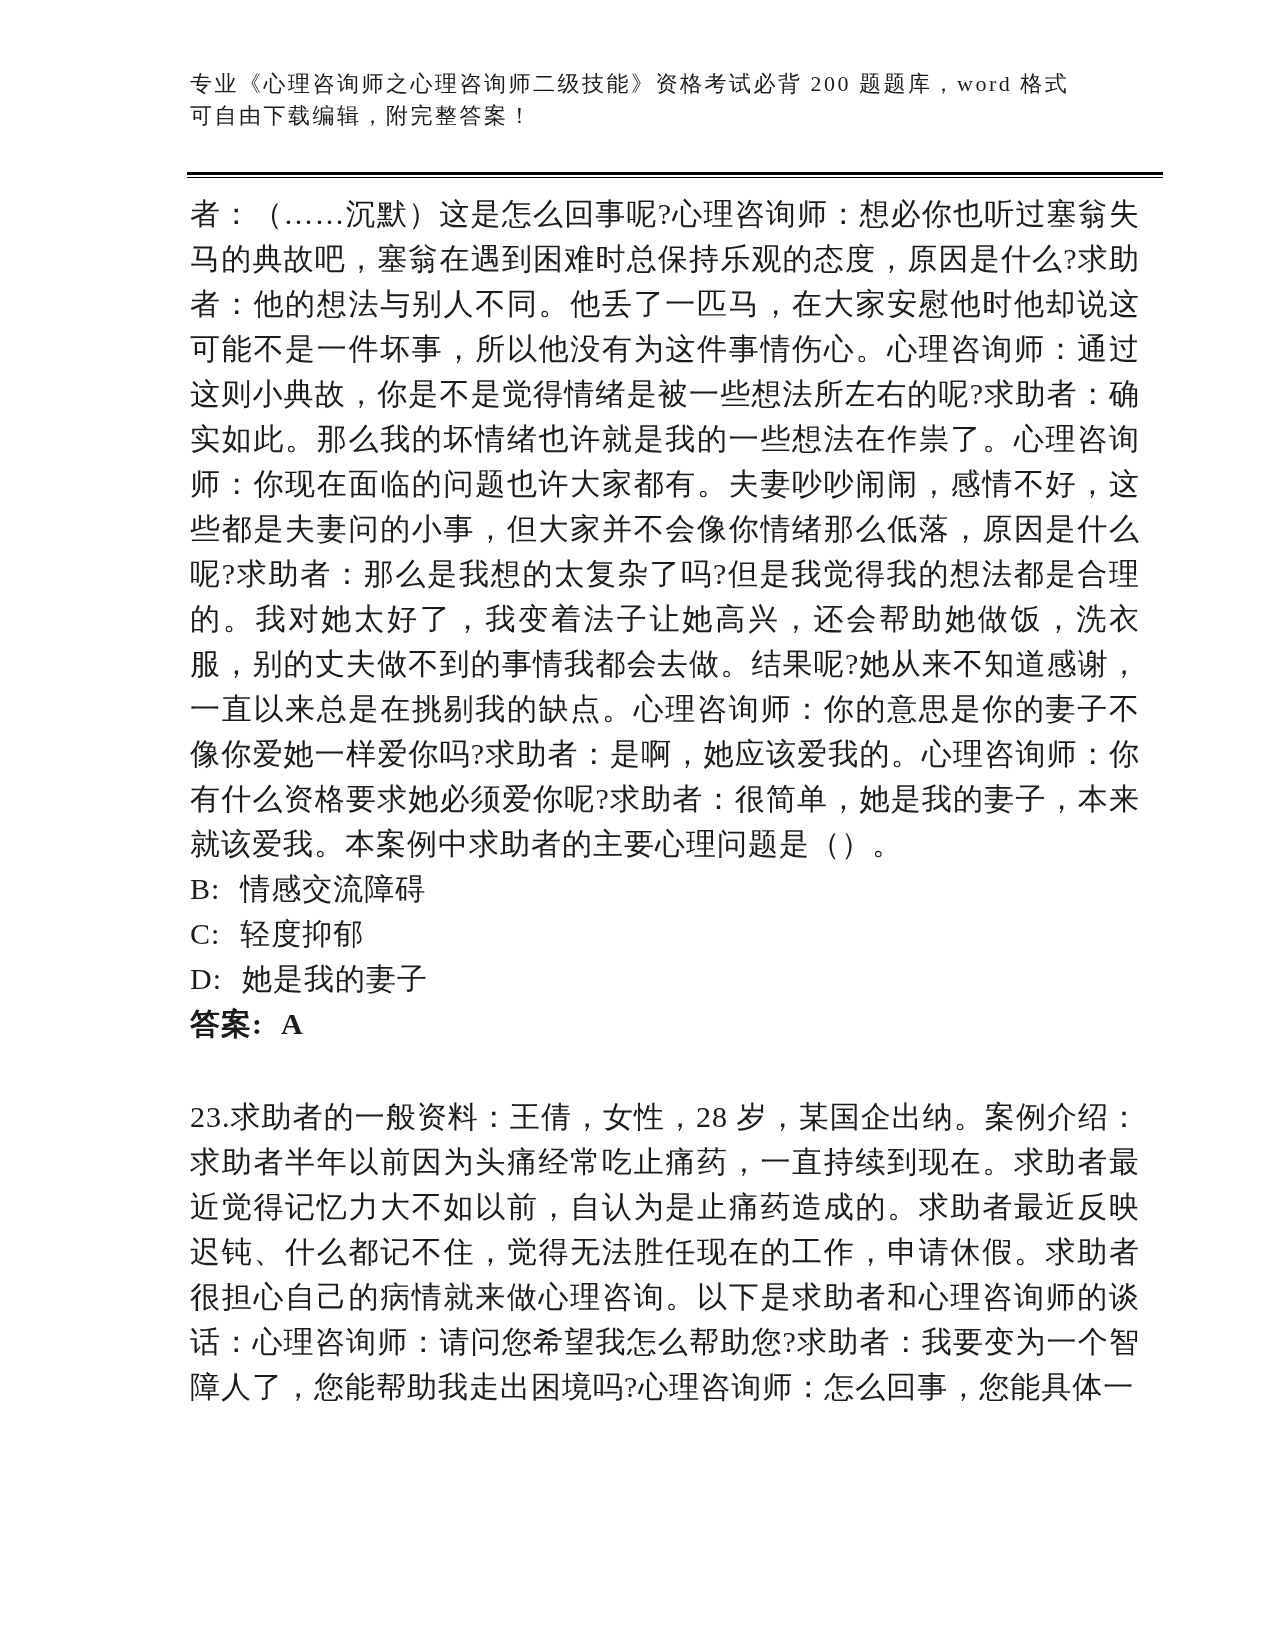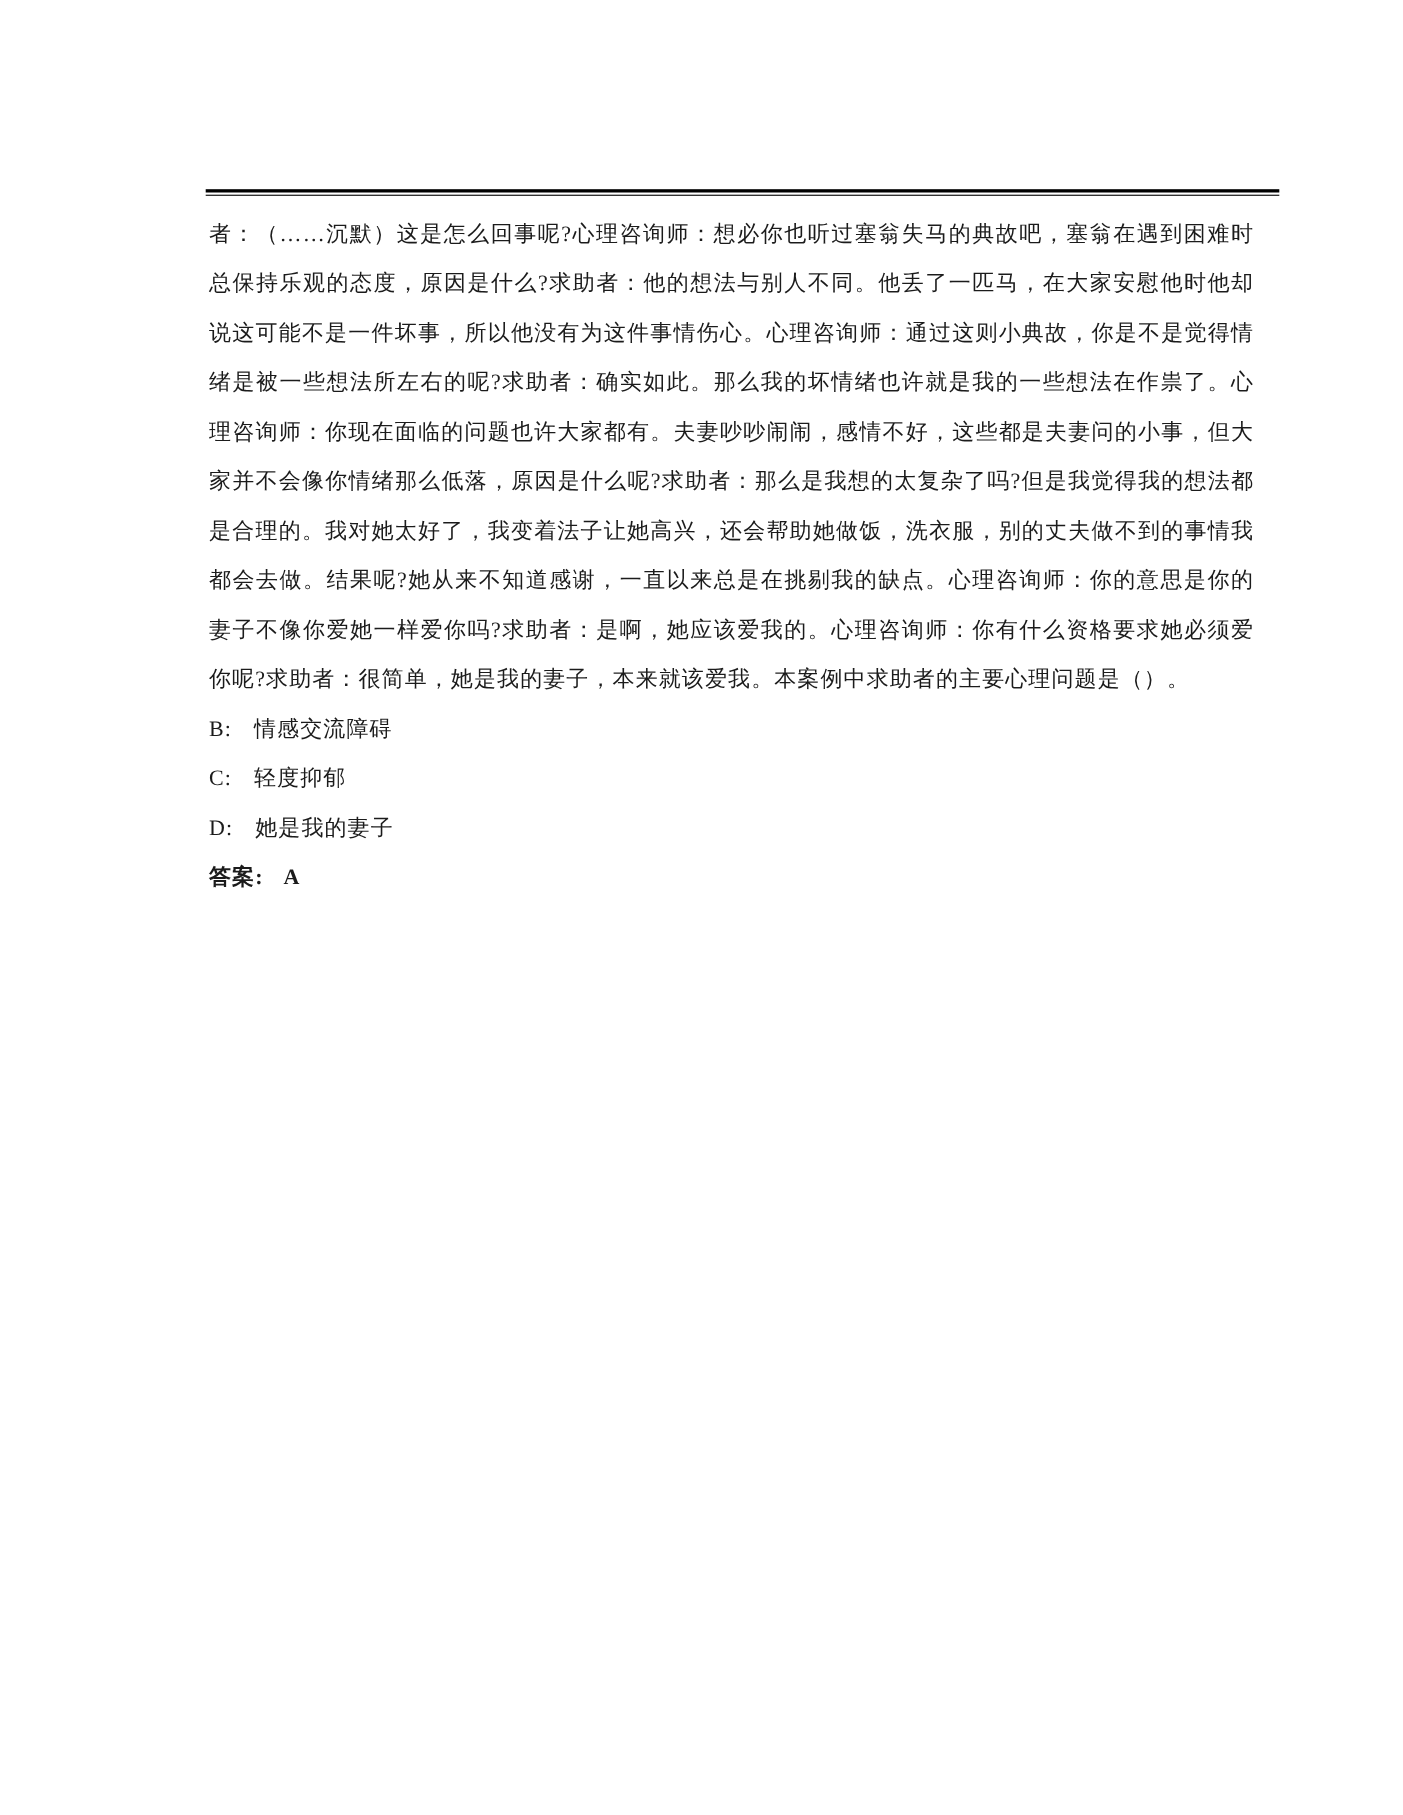--- a/index.html
+++ b/index.html
@@ -35,21 +35,21 @@
     width: 976px;
     height: 2px;
     border-top: 3px solid #000000;
     border-bottom: 1px solid #000000;
   }
   .content {
     position: absolute;
     left: 190px;
     top: 191px;
     width: 950px;
-    font-size: 20px;
+    font-size: 30px;
     line-height: 45px;
     letter-spacing: 1px;
   }
   .content p {
     margin: 0;
     padding: 0;
   }
   .qbody {
     text-align: justify;
     text-justify: inter-ideograph;
@@ -70,20 +70,24 @@
   }
   .q23 {
     margin-top: 48px !important;
   }
 </style>
 </head>
 <body>
 
 <div class="page">
 
+  <div class="header">
+    <div>专业《心理咨询师之心理咨询师二级技能》资格考试必背 200 题题库，word 格式</div>
+    <div>可自由下载编辑，附完整答案！</div>
+  </div>
 
   <div class="header-rule"></div>
 
   <div class="content">
 
     <p class="qbody">者：（……沉默）这是怎么回事呢?心理咨询师：想必你也听过塞翁失马的典故吧，塞翁在遇到困难时总保持乐观的态度，原因是什么?求助者：他的想法与别人不同。他丢了一匹马，在大家安慰他时他却说这可能不是一件坏事，所以他没有为这件事情伤心。心理咨询师：通过这则小典故，你是不是觉得情绪是被一些想法所左右的呢?求助者：确实如此。那么我的坏情绪也许就是我的一些想法在作祟了。心理咨询师：你现在面临的问题也许大家都有。夫妻吵吵闹闹，感情不好，这些都是夫妻问的小事，但大家并不会像你情绪那么低落，原因是什么呢?求助者：那么是我想的太复杂了吗?但是我觉得我的想法都是合理的。我对她太好了，我变着法子让她高兴，还会帮助她做饭，洗衣服，别的丈夫做不到的事情我都会去做。结果呢?她从来不知道感谢，一直以来总是在挑剔我的缺点。心理咨询师：你的意思是你的妻子不像你爱她一样爱你吗?求助者：是啊，她应该爱我的。心理咨询师：你有什么资格要求她必须爱你呢?求助者：很简单，她是我的妻子，本来就该爱我。本案例中求助者的主要心理问题是（）。</p>
 
     <div>
       <div class="option">
         <span class="opt-label">B:</span><span class="opt-text">情感交流障碍</span>
@@ -93,16 +97,17 @@
       </div>
       <div class="option">
         <span class="opt-label">D:</span><span class="opt-text">她是我的妻子</span>
       </div>
     </div>
 
     <div class="answer">
       <span>答案:</span><span class="ans-value">A</span>
     </div>
 
+    <p class="qbody q23">23.求助者的一般资料：王倩，女性，28 岁，某国企出纳。案例介绍：求助者半年以前因为头痛经常吃止痛药，一直持续到现在。求助者最近觉得记忆力大不如以前，自认为是止痛药造成的。求助者最近反映迟钝、什么都记不住，觉得无法胜任现在的工作，申请休假。求助者很担心自己的病情就来做心理咨询。以下是求助者和心理咨询师的谈话：心理咨询师：请问您希望我怎么帮助您?求助者：我要变为一个智障人了，您能帮助我走出困境吗?心理咨询师：怎么回事，您能具体一</p>
 
   </div>
 
 </div>
 
 </body></html>

